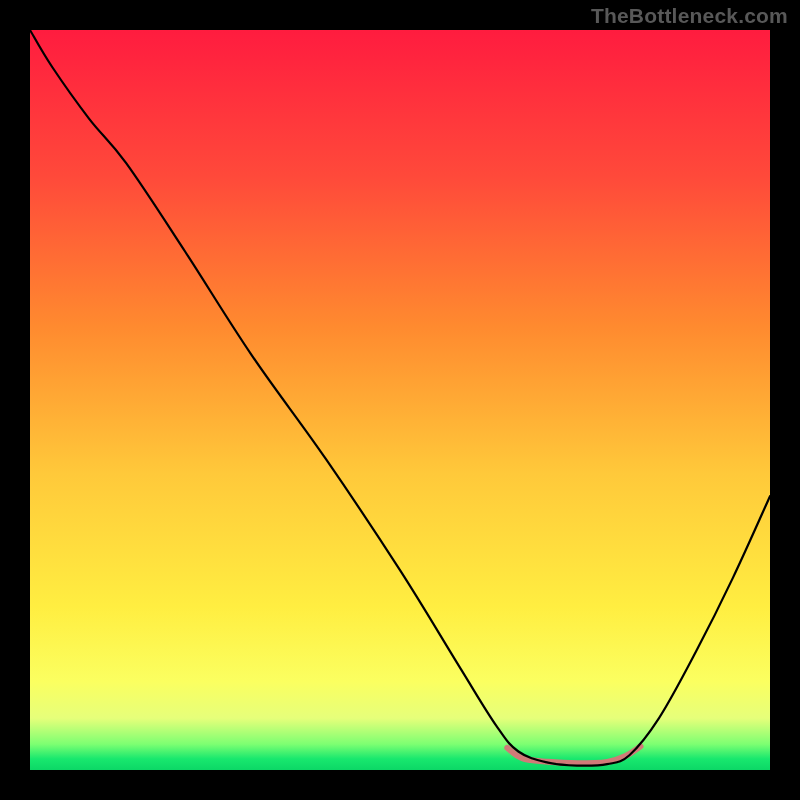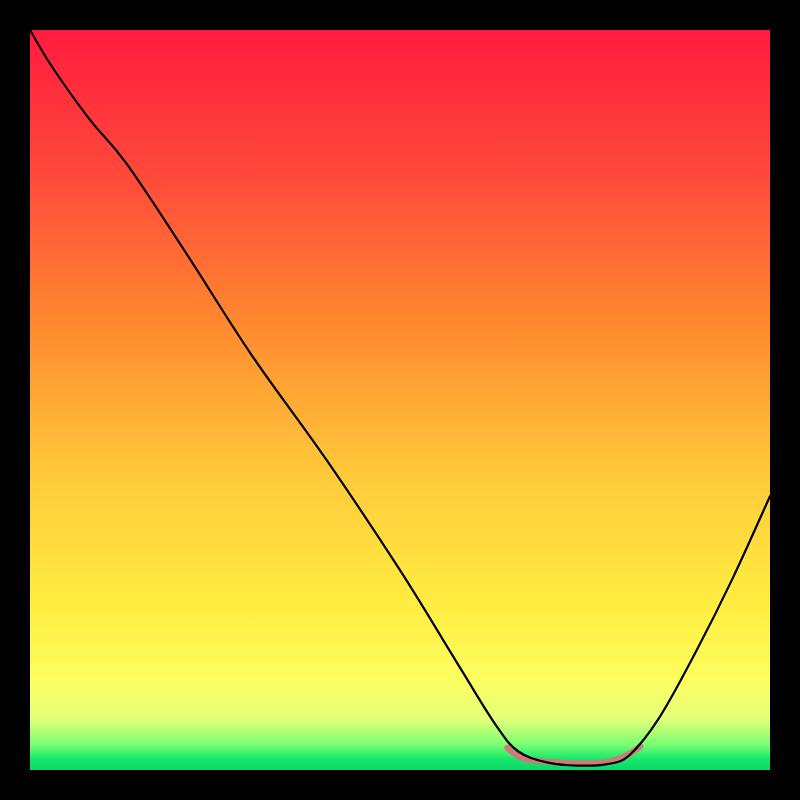--- a/index.html
+++ b/index.html
@@ -32,20 +32,21 @@
     left: 0;
     top: 0;
     width: 800px;
     height: 800px;
   }
 </style>
 </head>
 <body>
 
 <div class="stage">
+  <div class="watermark">TheBottleneck.com</div>
 
   <svg class="plot" viewBox="0 0 800 800" preserveAspectRatio="none">
     <defs>
       <linearGradient id="bg-grad" x1="0" y1="0" x2="0" y2="1">
           <stop offset="0.00%" stop-color="#ff1c3f"></stop>
           <stop offset="20.00%" stop-color="#ff4a3a"></stop>
           <stop offset="40.00%" stop-color="#ff8a2f"></stop>
           <stop offset="60.00%" stop-color="#ffc93a"></stop>
           <stop offset="78.00%" stop-color="#ffee41"></stop>
           <stop offset="88.00%" stop-color="#fbff60"></stop>

